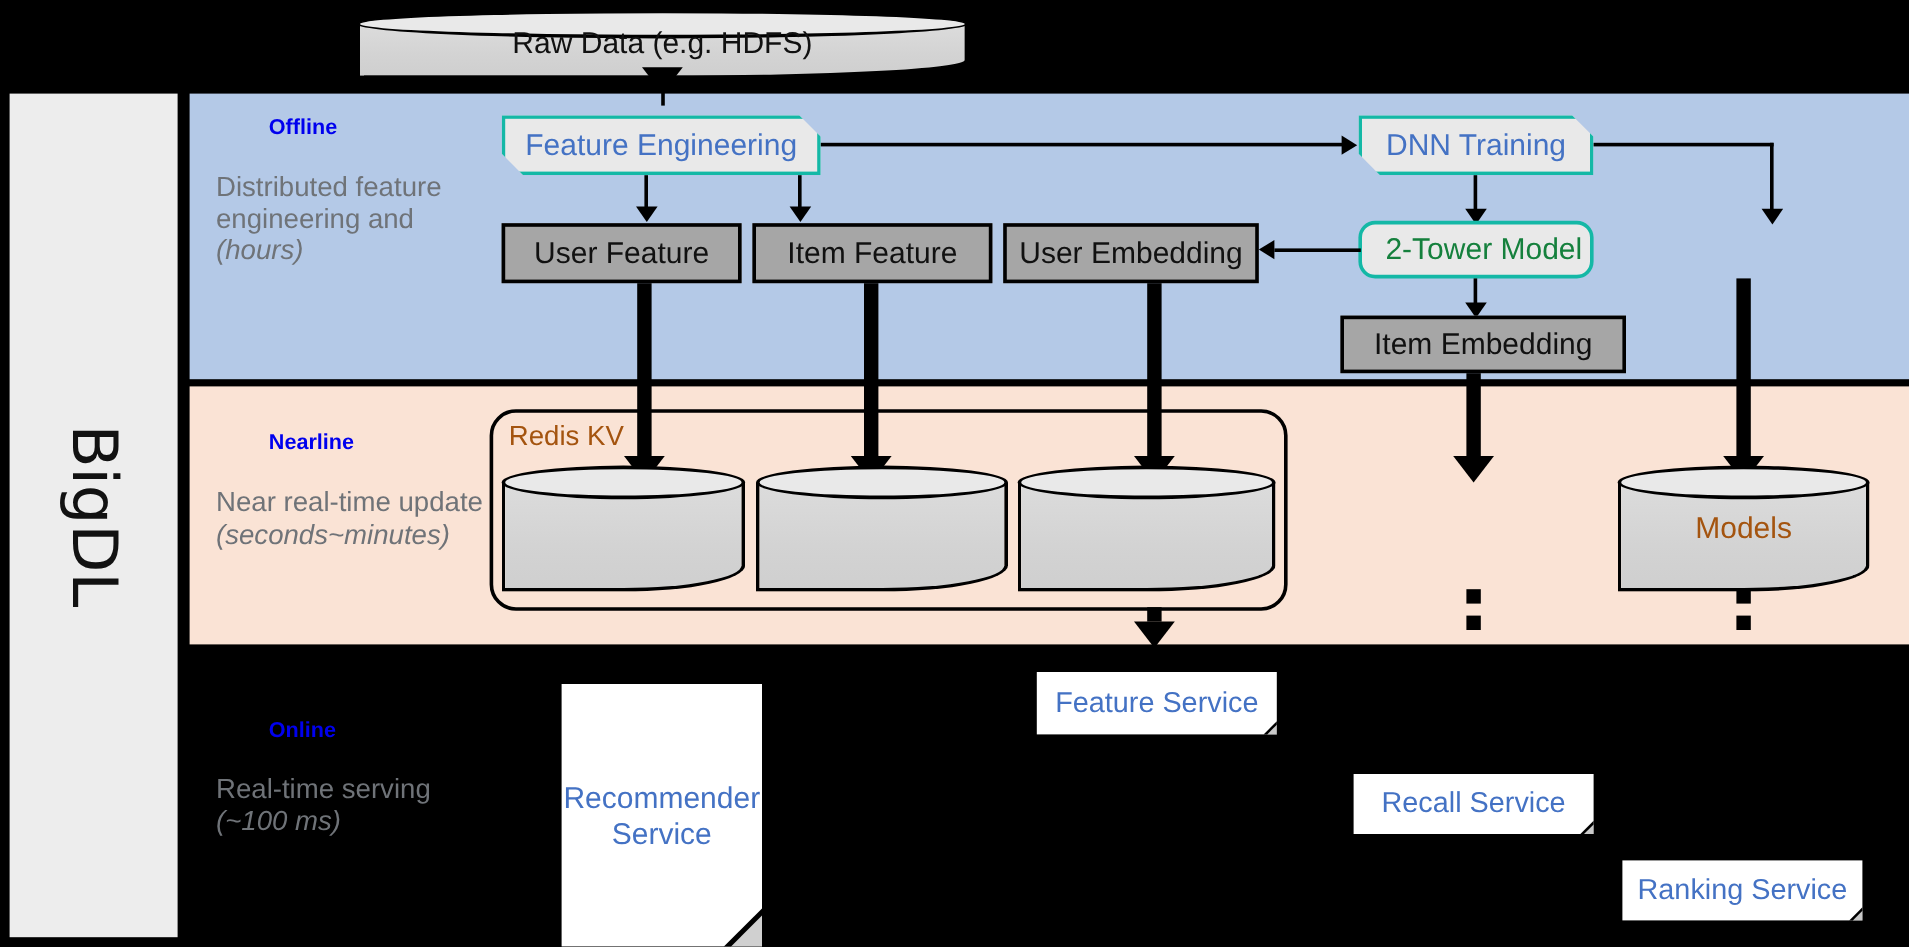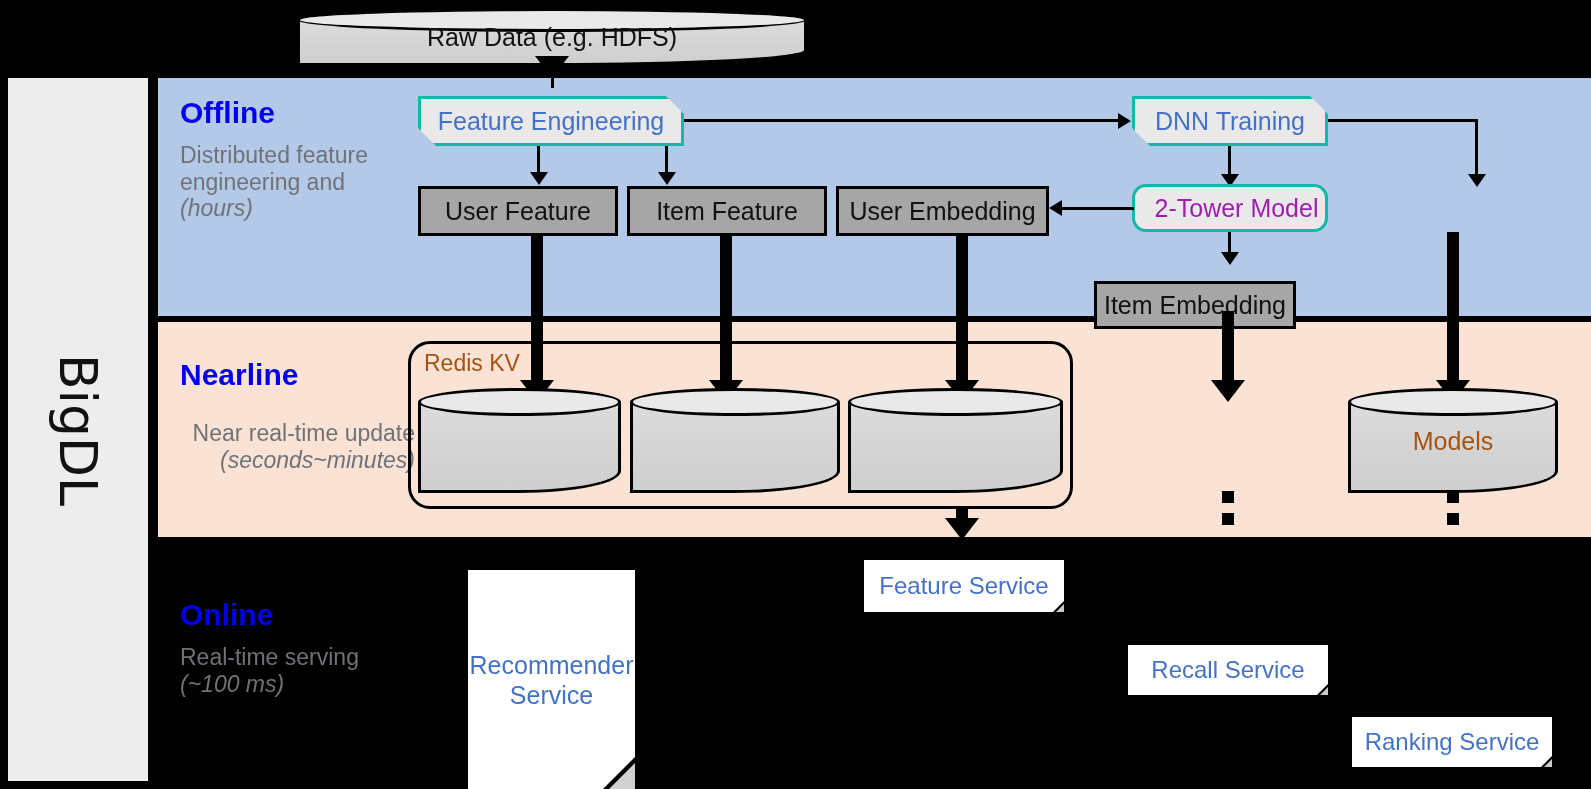--- a/index.html
+++ b/index.html
@@ -12,43 +12,43 @@
   #band-nearline{top:322px;width:1433px;height:215px;background:#fae3d5;}
   #band-online{top:543px;width:1433px;height:246px;background:#000;}
 
   
   #bigdl{position:absolute;left:8px;top:78px;width:140px;height:703px;background:#ededed;
          display:flex;align-items:center;justify-content:center;}
   #bigdl span{transform:rotate(90deg);white-space:nowrap;font-size:52px;color:#121212;
               font-family:"DejaVu Sans",sans-serif;letter-spacing:0px;}
 
   
-  .stage-title{position:absolute;font-size:30px;color:#0000ee;font-weight:bold;}
+  .stage-title{position:absolute;font-size:18px;color:#0000ee;font-weight:bold;margin-left:44px;}
   .stage-sub{position:absolute;font-size:23px;color:#6f7378;line-height:1.16;}
   .stage-sub i{}
   #t-offline{left:180px;top:96px;}
   #s-offline{left:180px;top:142px;width:215px;}
   #t-nearline{left:180px;top:358px;}
-  #s-nearline{left:180px;top:420px;width:235px;text-align:right;}
+  #s-nearline{left:180px;top:405px;width:235px;}
   #t-online{left:180px;top:598px;}
   #s-online{left:180px;top:644px;width:215px;}
 
   
   .node{position:absolute;box-sizing:border-box;display:flex;align-items:center;
         justify-content:center;text-align:center;line-height:1.15;}
 
   
   .gray-box{background:#a6a6a6;border:3px solid #000;color:#111;font-size:25px;}
 
   
   .proc{background:#e9e9e9;border:3px solid #14b8a6;font-size:25px;}
   .cutcorner{clip-path:polygon(0 0, calc(100% - 18px) 0, 100% 18px, 100% 100%, 18px 100%, 0 calc(100% - 18px));}
   .rounded{border-radius:14px;}
   .txt-blue{color:#4472c4;}
-  .txt-green{color:#a21caf;padding-left:13px;}
+  .txt-green{color:#15803d;padding-left:13px;}
   .txt-brown{color:#a4540f;}
 
   
   .cyl{position:absolute;}
   .cyl .body{position:absolute;left:0;right:0;top:14px;bottom:0;
              background:linear-gradient(180deg,#dcdcdc 0%,#d3d3d3 60%,#cfcfcf 100%);
              border-left:3px solid #000;border-right:3px solid #000;
              border-bottom:3px solid #000;border-radius:0 0 50%/0 0 22px 22px;}
   .cyl .top{position:absolute;left:0;right:0;top:0;height:28px;
             background:#e9e9e9;border:3px solid #000;border-radius:50%;box-sizing:border-box;}
@@ -171,21 +171,21 @@
   <div class="node proc rounded txt-green" style="left:1132px;top:184px;width:196px;height:48px;">
     <span>2-Tower Model</span>
   </div>
 
   <div class="ln hline" style="left:1062px;top:207px;width:72px;"></div>
   <div class="ah-left" style="left:1049px;top:200px;"></div>
 
   <div class="ln vline" style="left:1228px;top:232px;height:28px;"></div>
   <div class="ah-down" style="left:1221px;top:252px;"></div>
 
-  <div class="node gray-box" style="left:1094px;top:263px;width:202px;height:48px;margin-top:18px;">
+  <div class="node gray-box" style="left:1117px;top:263px;width:238px;height:48px;">
     <span>Item Embedding</span>
   </div>
 
   <div class="ln thick" style="left:531px;top:236px;height:152px;"></div>
   <div class="ahT-down" style="left:520px;top:380px;"></div>
 
   <div class="ln thick" style="left:720px;top:236px;height:152px;"></div>
   <div class="ahT-down" style="left:709px;top:380px;"></div>
 
   <div class="ln thick" style="left:956px;top:236px;height:152px;"></div>

